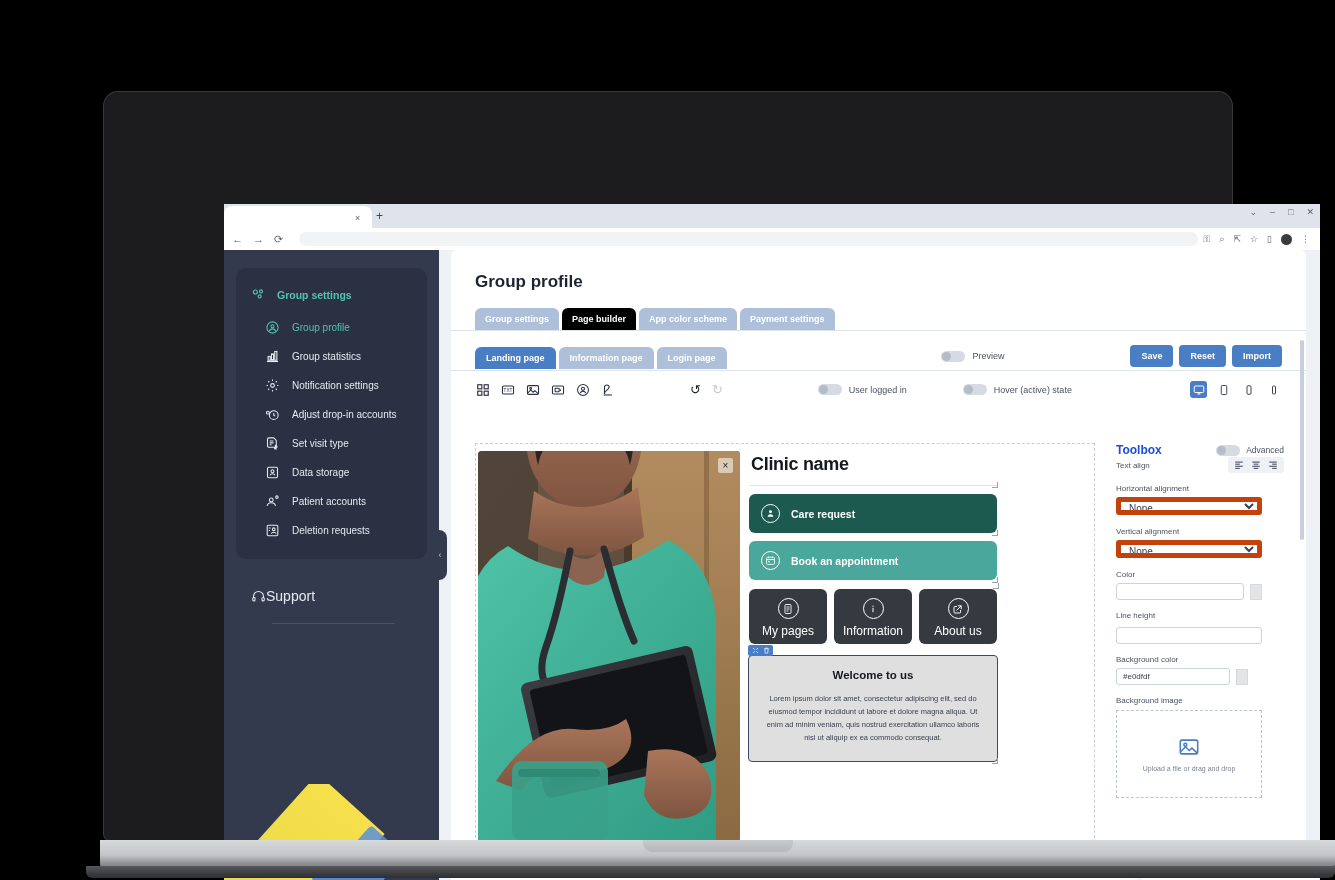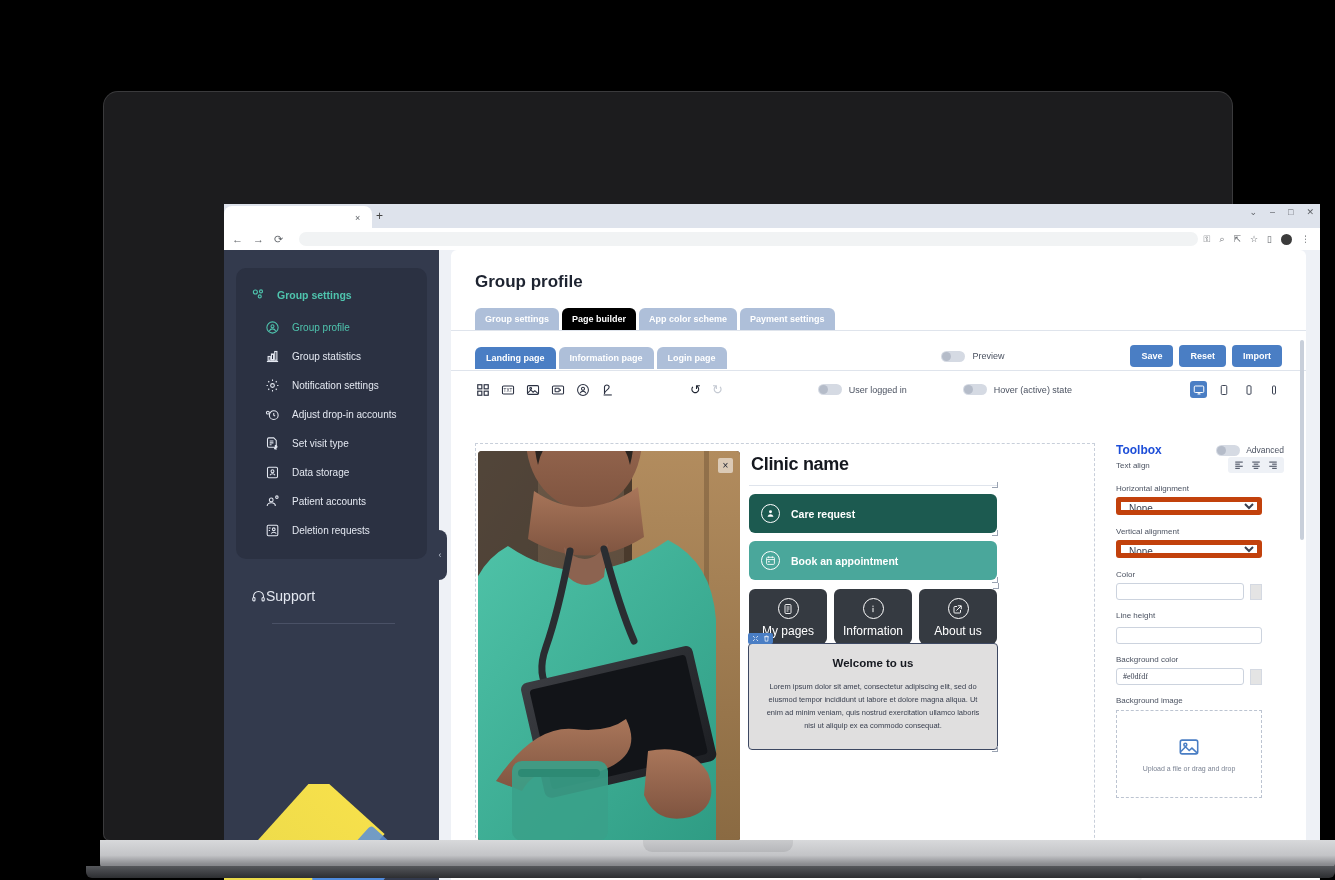--- a/index.html
+++ b/index.html
@@ -179,21 +179,21 @@
   .cta-btn .cic svg { width: 11px; height: 11px; }
 
   #tile-row { display: flex; gap: 7px; margin-top: 9px; position: relative; }
   .tile { flex: 1; background: #353a41; border-radius: 6px; padding: 9px 2px 6px 2px;
     text-align: center; color: #fff; cursor: pointer; position: relative; }
   .tile .tic { width: 21px; height: 21px; border-radius: 50%; border: 1.4px solid #fff;
     display: inline-flex; align-items: center; justify-content: center; margin-bottom: 5px; }
   .tile .tic svg { width: 12px; height: 12px; }
   .tile-label { font-size: 12px; text-align: center; }
 
-  #welcome-block { margin-top: 0; background: #e0dfdf; border-radius: 3px;
+  #welcome-block { margin-top: 12px; background: #e0dfdf; border-radius: 3px;
     padding: 13px 14px 16px 14px; position: relative; outline: 1px solid #3d4862; }
   #welcome-title { text-align: center; font-size: 11.5px; font-weight: 700; color: #15181f; }
   #welcome-body { margin-top: 11px; text-align: center; font-size: 7.5px; color: #3a4050;
     line-height: 1.75; }
   #sel-toolbar { position: absolute; left: -1px; top: -11px; height: 11px;
     background: #4a7ec4; border-radius: 2px; display: flex; align-items: center;
     gap: 3px; padding: 0 3px; }
   .sel-ic { width: 8px; height: 8px; color: #fff; display: inline-flex;
     align-items: center; justify-content: center; cursor: pointer; }
   .sel-ic svg { width: 7px; height: 7px; }
@@ -698,21 +698,21 @@
             <div class="color-row">
               <input class="text-input" style="width: 128px;" value="">
               <span class="color-swatch"></span>
             </div>
 
             <div class="field-label">Line height</div>
             <input class="text-input" value="" style="">
 
             <div class="field-label">Background color</div>
             <div class="color-row">
-              <input class="text-input" style="width: 128px; font-family: Liberation Serif, serif;" value="#e0dfdf">
+              <input class="text-input" style="width: 114px;" value="#e0dfdf">
               <span class="color-swatch"></span>
             </div>
 
             <div class="field-label">Background image</div>
             <div id="dropzone">
               <span id="dropzone-icon">
                 <svg viewBox="0 0 24 24" fill="none" stroke="currentColor" stroke-width="1.7" width="22" height="22">
                   <rect x="2.5" y="4.5" width="19" height="15" rx="2"></rect>
                   <circle cx="8" cy="9.5" r="1.6"></circle>
                     <path d="M3.2 17l5-5.2 4 4 3-2.6 5.6 5.2"></path>

